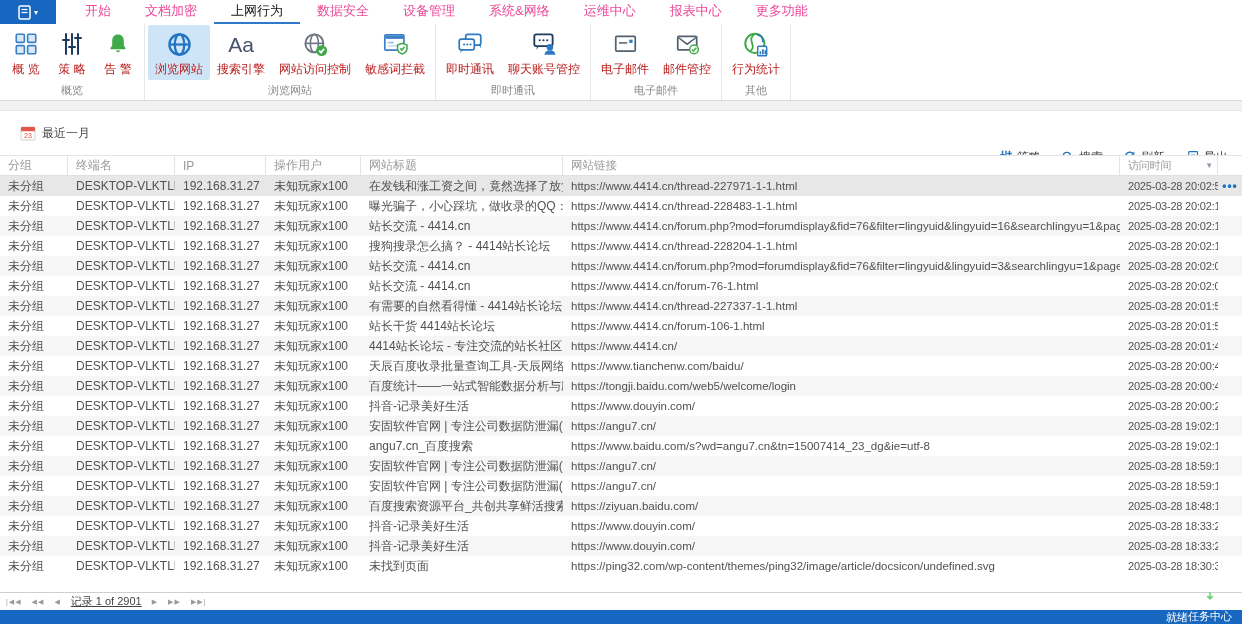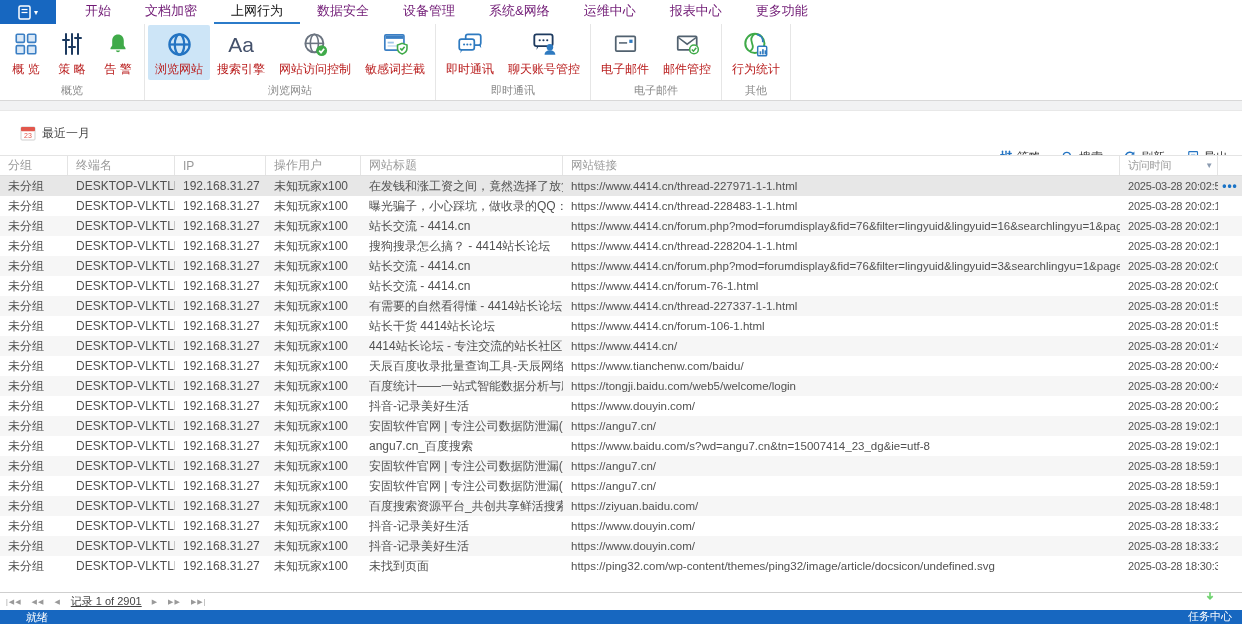--- a/index.html
+++ b/index.html
@@ -6,21 +6,21 @@
   html,body { width:1242px; height:624px; overflow:hidden; background:#fff;
     font-family:"Liberation Sans","DejaVu Sans",sans-serif; }
   .app { width:1242px; height:624px; display:flex; flex-direction:column; background:#fff; }
 
   
   .tabbar { height:24px; display:flex; align-items:stretch; background:#fff; flex:none; }
   .app-btn { width:56px; background:#1767c0; color:#fff; display:flex; align-items:center;
     justify-content:center; gap:3px; cursor:pointer; }
   .app-btn .caret { font-size:8px; }
   .tabs { display:flex; align-items:stretch; margin-left:12px; }
-  .tab { padding:0 17px; font-size:13px; color:#701a75; display:flex; align-items:center;
+  .tab { padding:0 17px; font-size:13px; color:#ec4899; display:flex; align-items:center;
     cursor:pointer; border-bottom:2px solid transparent; }
   .tab.active { color:#111; border-bottom:2px solid #2b7bc9;text-align:right; }
 
   
   .ribbon { height:77px; display:flex; background:#fff; border-bottom:1px solid #d8d8d8; flex:none; }
   .rgroup { display:flex; flex-direction:column; border-right:1px solid #e6e6e6; padding:1px 3px 0 3px; }
   .rbuttons { display:flex; flex:1; align-items:flex-start; }
   .rbtn { display:flex; flex-direction:column; align-items:center; justify-content:flex-start;
     padding:3px 7px 2px 7px; cursor:pointer; border-radius:2px; min-width:46px;text-align:right; }
   .rbtn.selected { background:#cde5f7; }
@@ -64,21 +64,21 @@
   .tr.selected .dots { display:inline; }
 
   
   .pager { height:18px; display:flex; align-items:center; gap:10px; padding-left:6px;
     border-top:1px solid #cfcfcf; background:#fff; font-size:11px; color:#444; flex:none; }
   .pgbtn { font-size:7px; color:#9a9a9a; cursor:pointer; letter-spacing:1px; }
   .pager .rec { margin:0 0;text-decoration:underline; }
 
   
   .statusbar { height:14px; background:#1767c0; color:#fff; display:flex; align-items:center;
-    justify-content:space-between; padding:0 10px 0 26px; font-size:11px; flex:none; }
+    justify-content:flex-end; padding:0 10px 0 26px; font-size:11px; flex:none; }
   .sb-right { display:flex; align-items:center; gap:7px; cursor:pointer;flex-direction:column; }
 
   svg { display:block; }
 </style>
 </head>
 <body>
 
 <div class="app">
 
   <div class="tabbar">

